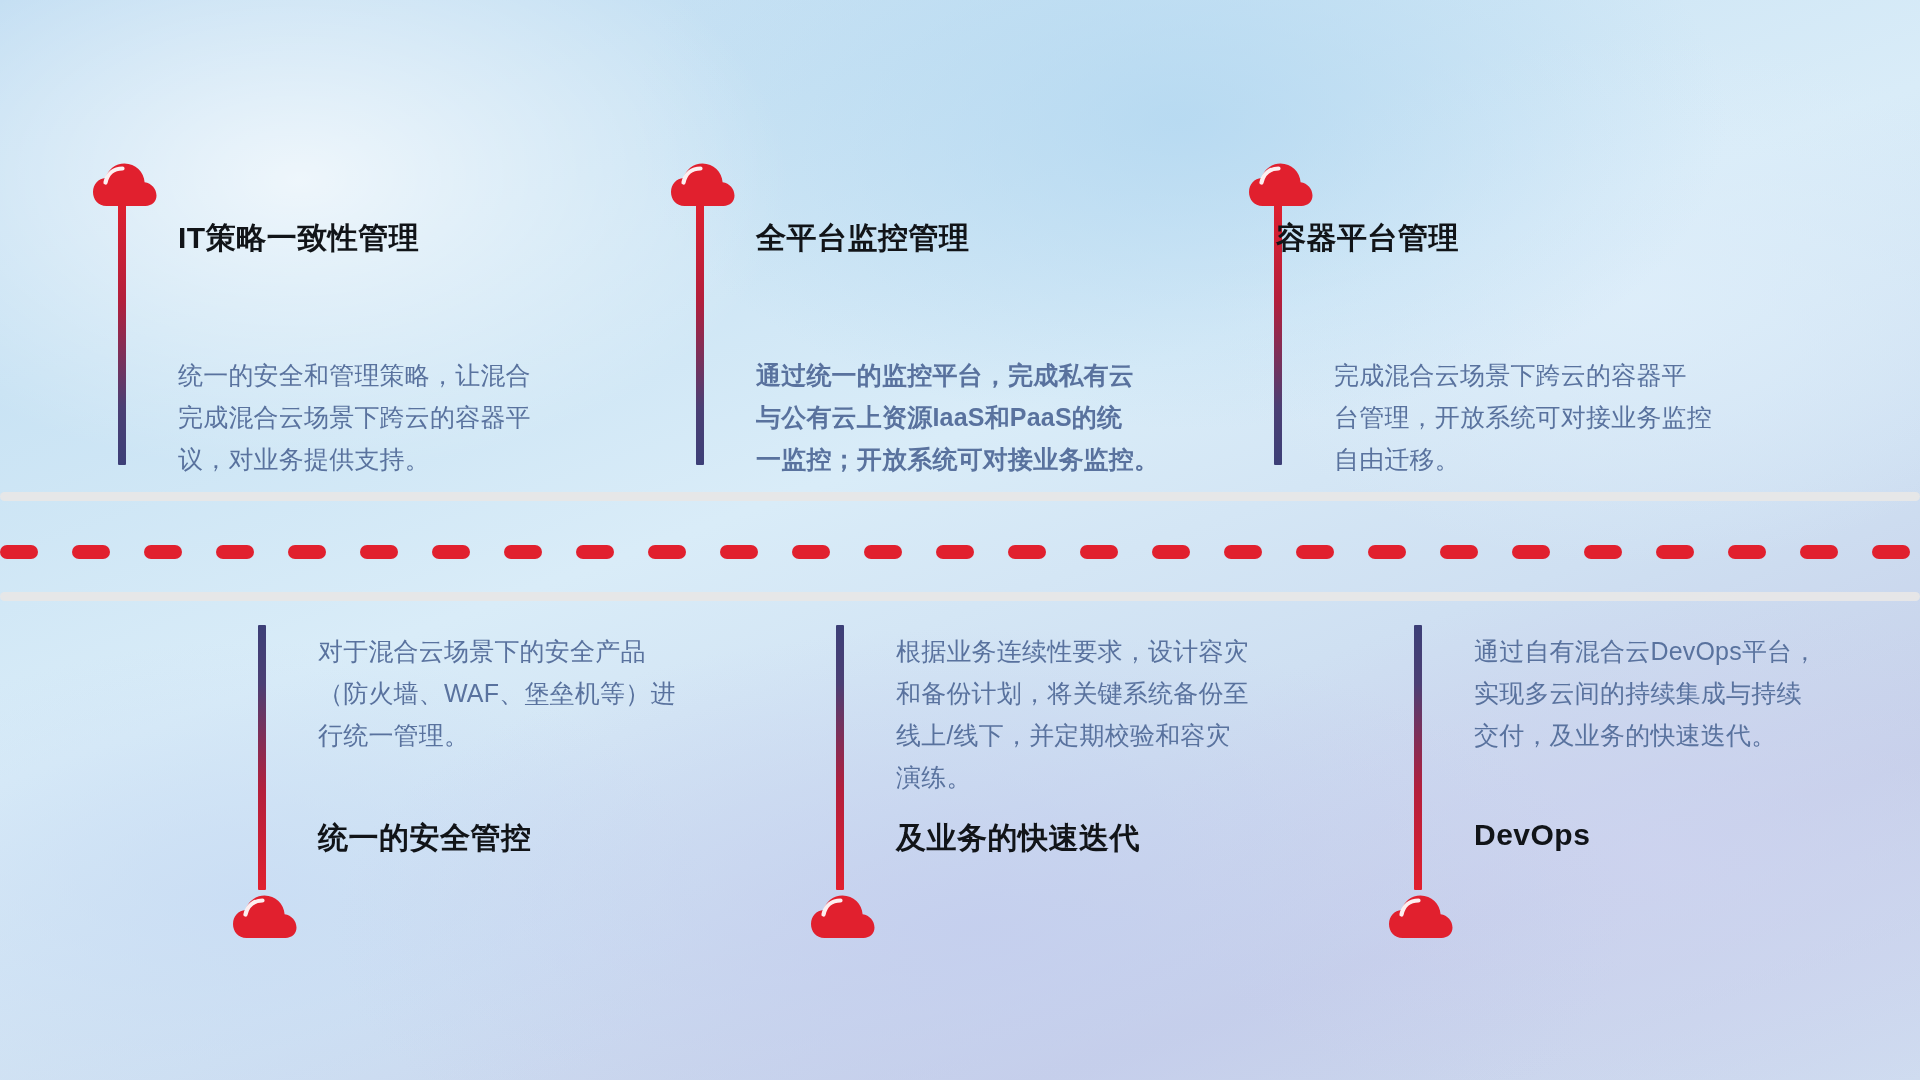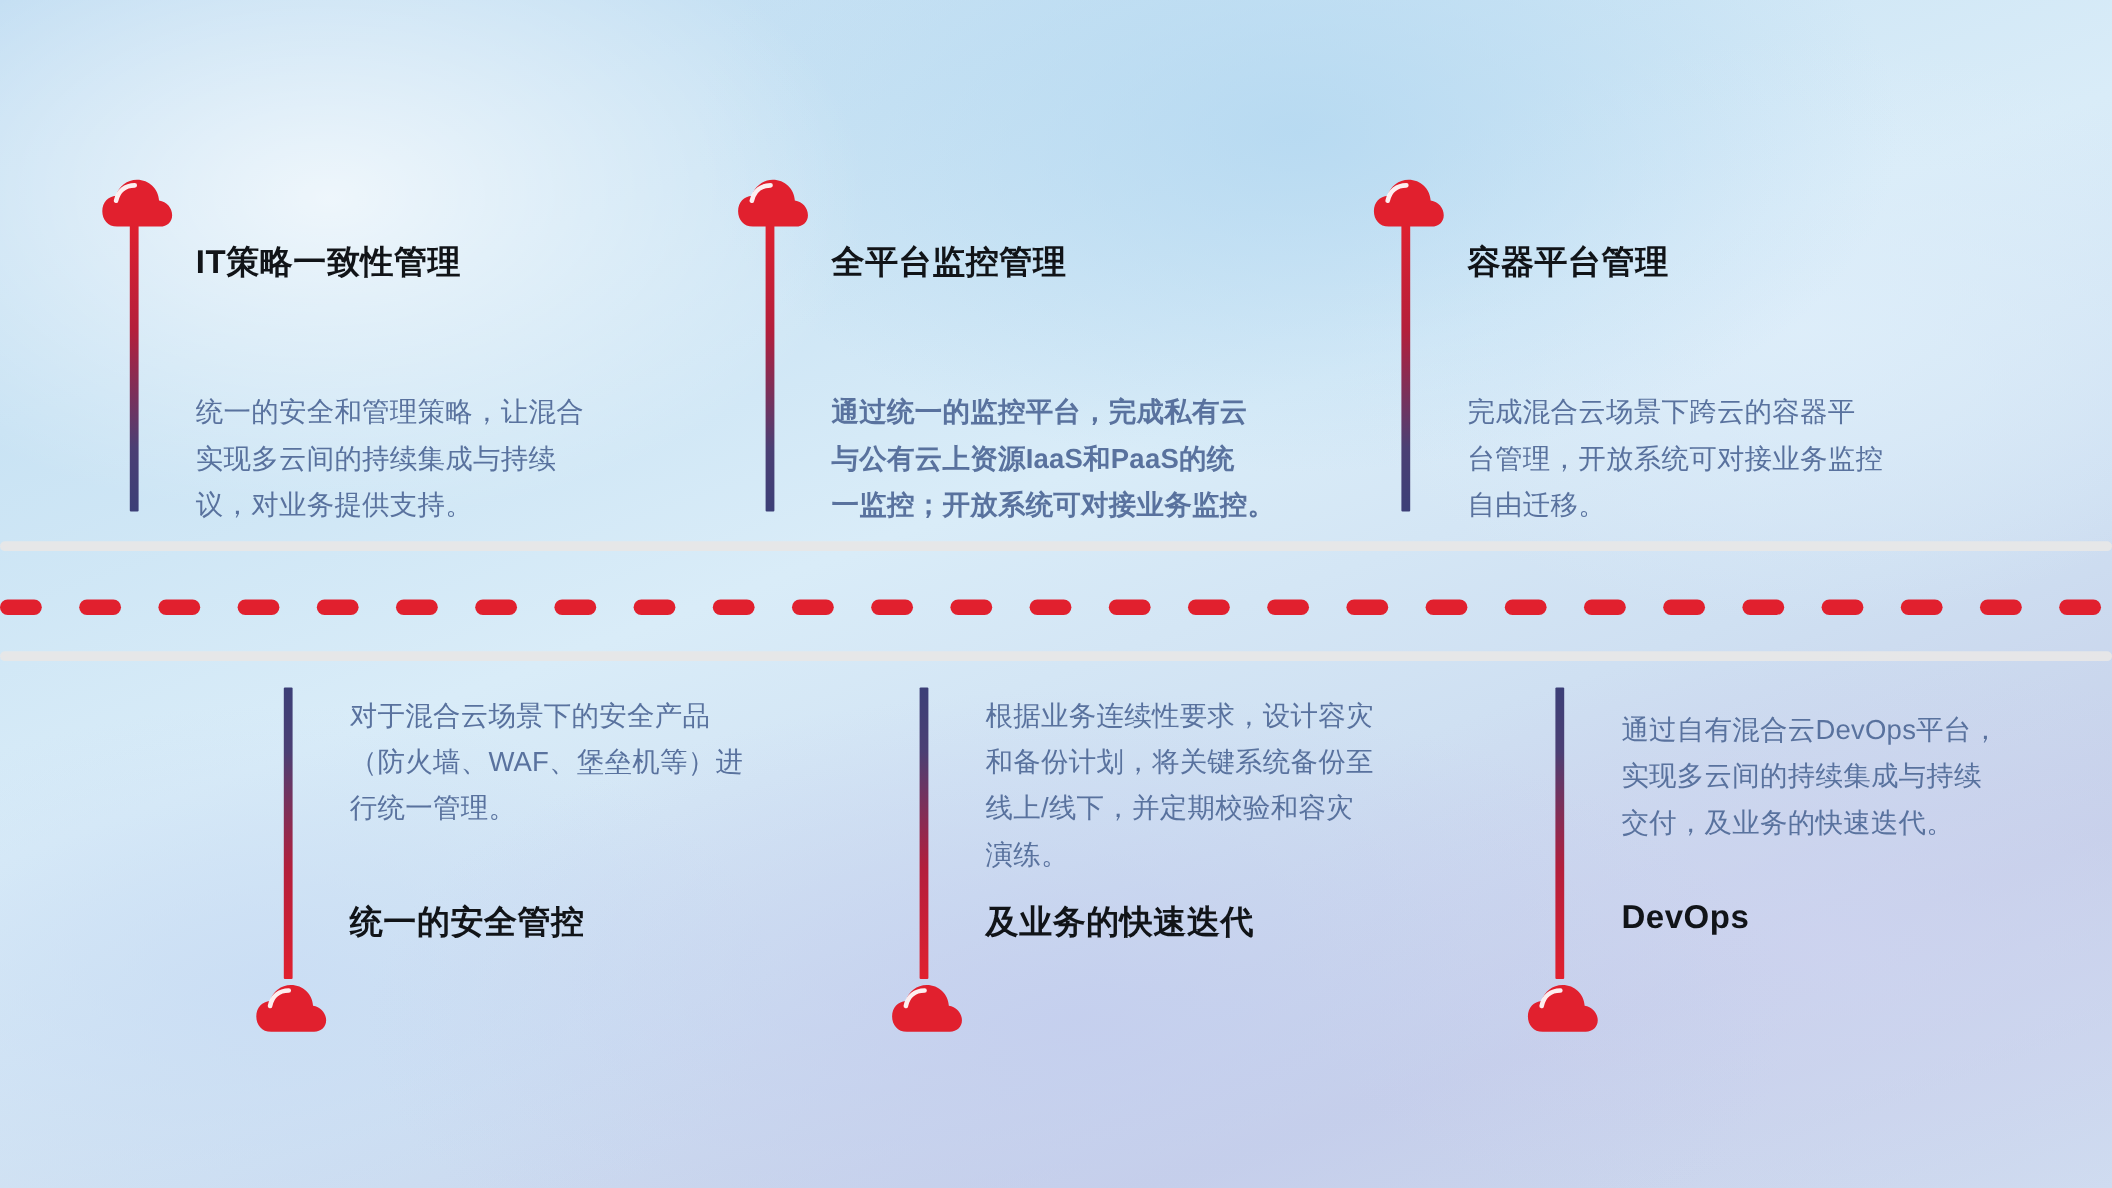--- a/index.html
+++ b/index.html
@@ -58,21 +58,21 @@
 <div id="stage">
 
   <div class="col">
     <svg class="cloud" style="left:92px;top:158px;" viewBox="0 0 66 50">
       <path d="M14.5 48 C6 48 1 41.5 1 34 C1 26 6.5 20.5 13.5 20 C16 11.5 23.5 5.5 32.5 5.5 C43.5 5.5 52 13.8 52.6 24.3 C59.6 25.4 64.5 31 64.5 37.6 C64.5 43.6 60 48 53.5 48 Z" fill="#e1202e"></path>
       <path d="M13.5 24.5 C15.5 15.5 22 10.5 30.5 10.5" stroke="#ffffff" stroke-width="4.2" stroke-linecap="round" fill="none" opacity="0.93"></path>
     </svg>
     <div class="stem down" style="left:118px;top:200px;height:265px;"></div>
     <div class="heading" style="left:178px;top:218px;">IT策略一致性管理</div>
     <div class="para" style="left:178px;top:354px;width:430px;">统一的安全和管理策略，让混合
-实现多云间的持续集成与持续
+完成混合云场景下跨云的容器平
 议，对业务提供支持。</div>
   </div>
 
   <div class="col">
     <svg class="cloud" style="left:670px;top:158px;" viewBox="0 0 66 50">
       <path d="M14.5 48 C6 48 1 41.5 1 34 C1 26 6.5 20.5 13.5 20 C16 11.5 23.5 5.5 32.5 5.5 C43.5 5.5 52 13.8 52.6 24.3 C59.6 25.4 64.5 31 64.5 37.6 C64.5 43.6 60 48 53.5 48 Z" fill="#e1202e"></path>
       <path d="M13.5 24.5 C15.5 15.5 22 10.5 30.5 10.5" stroke="#ffffff" stroke-width="4.2" stroke-linecap="round" fill="none" opacity="0.93"></path>
     </svg>
     <div class="stem down" style="left:696px;top:200px;height:265px;"></div>
     <div class="heading" style="left:756px;top:218px;">全平台监控管理</div>
@@ -80,21 +80,21 @@
 与公有云上资源IaaS和PaaS的统
 一监控；开放系统可对接业务监控。</div>
   </div>
 
   <div class="col">
     <svg class="cloud" style="left:1248px;top:158px;" viewBox="0 0 66 50">
       <path d="M14.5 48 C6 48 1 41.5 1 34 C1 26 6.5 20.5 13.5 20 C16 11.5 23.5 5.5 32.5 5.5 C43.5 5.5 52 13.8 52.6 24.3 C59.6 25.4 64.5 31 64.5 37.6 C64.5 43.6 60 48 53.5 48 Z" fill="#e1202e"></path>
       <path d="M13.5 24.5 C15.5 15.5 22 10.5 30.5 10.5" stroke="#ffffff" stroke-width="4.2" stroke-linecap="round" fill="none" opacity="0.93"></path>
     </svg>
     <div class="stem down" style="left:1274px;top:200px;height:265px;"></div>
-    <div class="heading" style="left:1334px;top:218px;">容器平台管理</div>
+    <div class="heading" style="left:1276px;top:218px;">容器平台管理</div>
     <div class="para" style="left:1334px;top:354px;width:440px;">完成混合云场景下跨云的容器平
 台管理，开放系统可对接业务监控
 自由迁移。</div>
   </div>
 
   <div class="rule top"></div>
   <div class="dashes">
       <div class="dash" style="background: rgb(225, 32, 46);"></div>
       <div class="dash" style="background: rgb(225, 32, 46);"></div>
       <div class="dash" style="background: rgb(225, 32, 46);"></div>
@@ -149,19 +149,19 @@
 演练。</div>
     <div class="heading" style="left:896px;top:818px;">及业务的快速迭代</div>
   </div>
 
   <div class="col">
     <div class="stem up" style="left:1414px;top:625px;height:265px;"></div>
     <svg class="cloud" style="left:1388px;top:890px;" viewBox="0 0 66 50">
       <path d="M14.5 48 C6 48 1 41.5 1 34 C1 26 6.5 20.5 13.5 20 C16 11.5 23.5 5.5 32.5 5.5 C43.5 5.5 52 13.8 52.6 24.3 C59.6 25.4 64.5 31 64.5 37.6 C64.5 43.6 60 48 53.5 48 Z" fill="#e1202e"></path>
       <path d="M13.5 24.5 C15.5 15.5 22 10.5 30.5 10.5" stroke="#ffffff" stroke-width="4.2" stroke-linecap="round" fill="none" opacity="0.93"></path>
     </svg>
-    <div class="para" style="left:1474px;top:630px;width:440px;margin-top:13px;">通过自有混合云DevOps平台，
+    <div class="para" style="left:1474px;top:630px;width:440px;">通过自有混合云DevOps平台，
 实现多云间的持续集成与持续
 交付，及业务的快速迭代。</div>
     <div class="heading" style="left:1474px;top:818px;text-align:center;">DevOps</div>
   </div>
 
 </div>
 
 </body></html>

